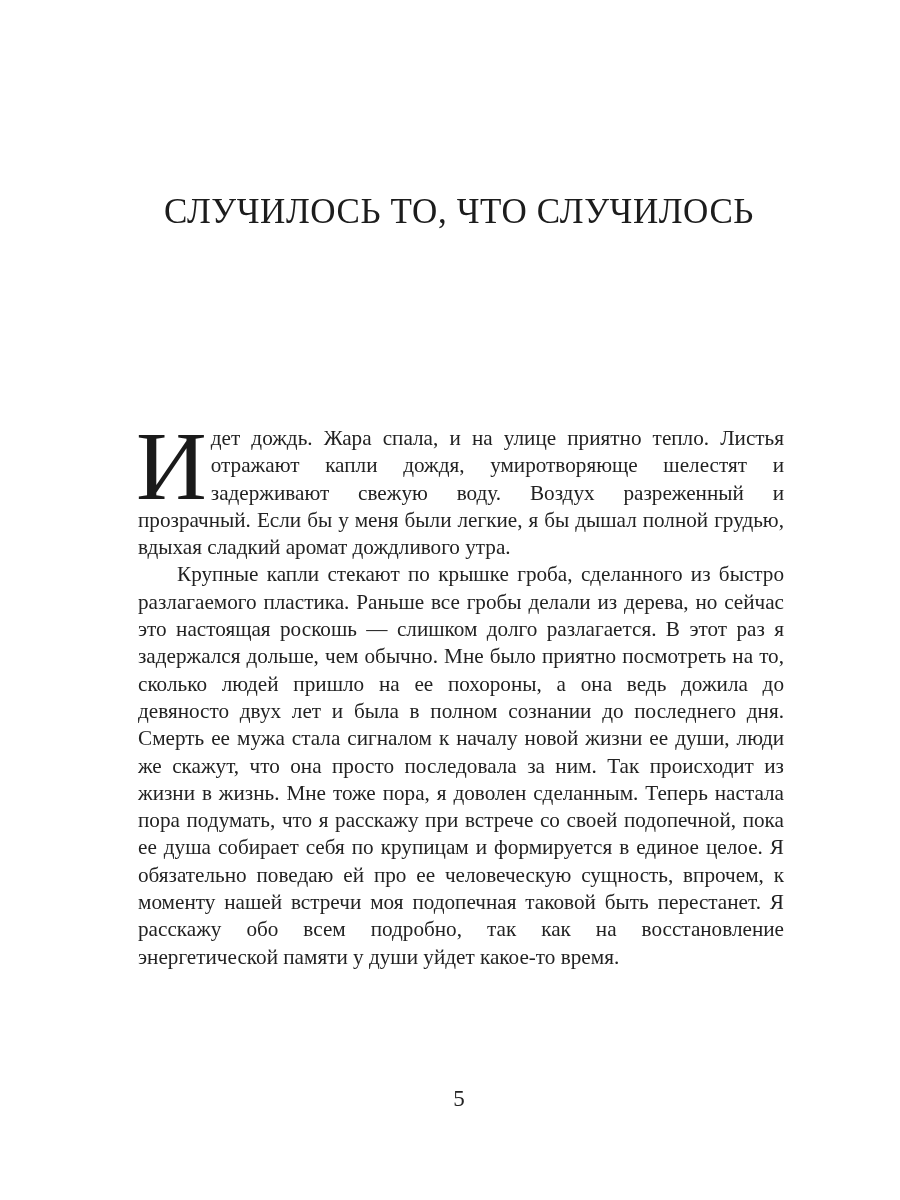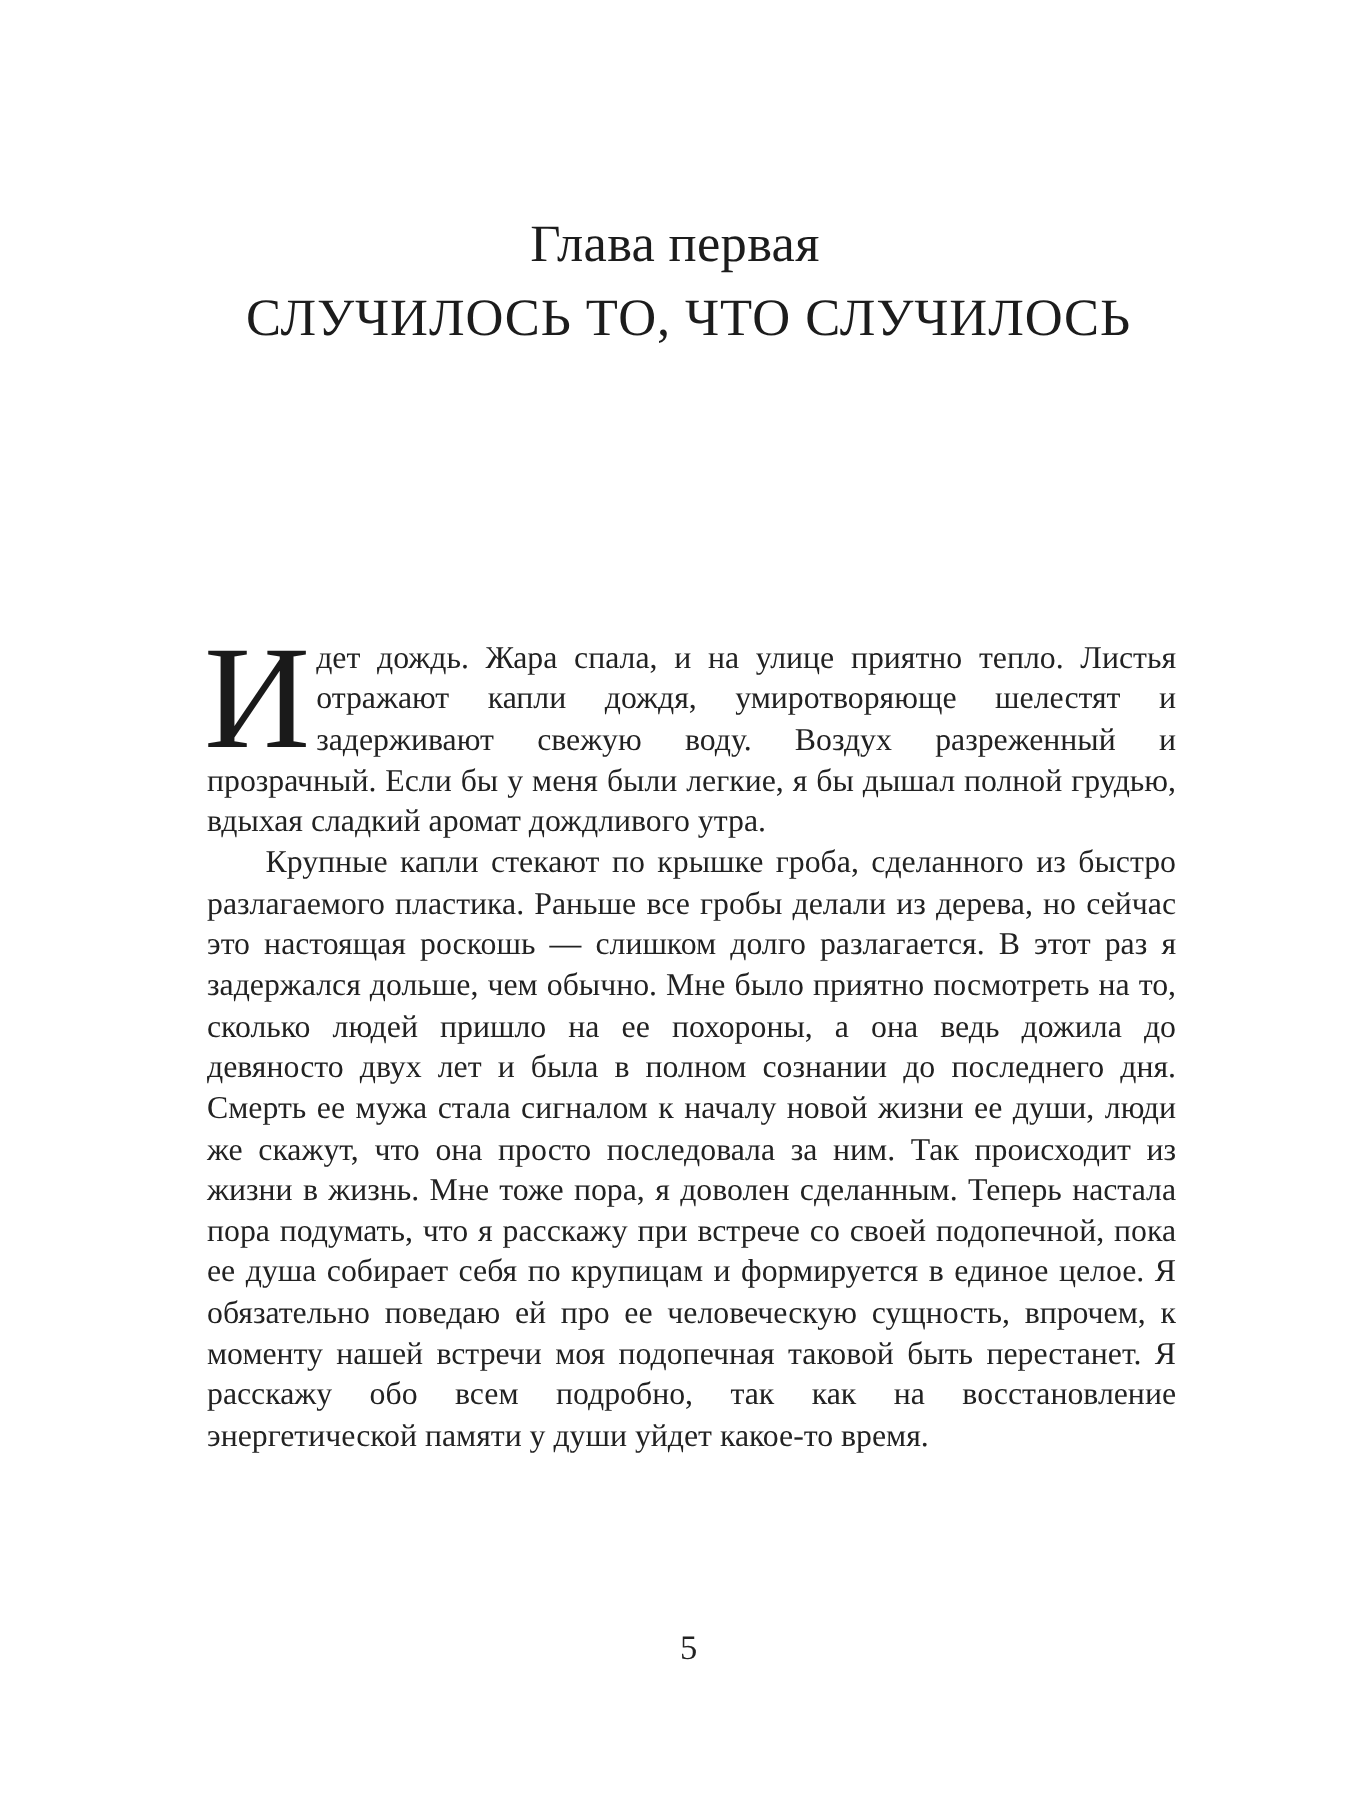--- a/index.html
+++ b/index.html
@@ -77,21 +77,20 @@
       font-size: 23px;
       line-height: 30px;
       color: #222222;
     }
   </style>
 </head>
 <body>
 
 <div class="page">
 
-  <div class="chapter-label">Глава первая</div>
 
   <div class="chapter-title">СЛУЧИЛОСЬ ТО, ЧТО СЛУЧИЛОСЬ</div>
 
   <div class="body-text">
     <p class="para-1"><span class="dropcap">И</span><span>дет дождь. Жара спала, и на улице приятно тепло. Листья отражают капли дождя, умиротворяюще шелестят и задерживают свежую воду. Воздух разреженный и прозрачный. Если бы у меня были легкие, я бы дышал полной грудью, вдыхая сладкий аромат дождливого утра.</span></p>
     <p class="para-2">Крупные капли стекают по крышке гроба, сделанного из быстро разлагаемого пластика. Раньше все гробы делали из дерева, но сейчас это настоящая роскошь — слишком долго разлагается. В этот раз я задержался дольше, чем обычно. Мне было приятно посмотреть на то, сколько людей пришло на ее похороны, а она ведь дожила до девяносто двух лет и была в полном сознании до последнего дня. Смерть ее мужа стала сигналом к началу новой жизни ее души, люди же скажут, что она просто последовала за ним. Так происходит из жизни в жизнь. Мне тоже пора, я доволен сделанным. Теперь настала пора подумать, что я расскажу при встрече со своей подопечной, пока ее душа собирает себя по крупицам и формируется в единое целое. Я обязательно поведаю ей про ее человеческую сущность, впрочем, к моменту нашей встречи моя подопечная таковой быть перестанет. Я расскажу обо всем подробно, так как на восстановление энергетической памяти у души уйдет какое-то время.</p>
   </div>
 
   <div class="page-number">5</div>
 

